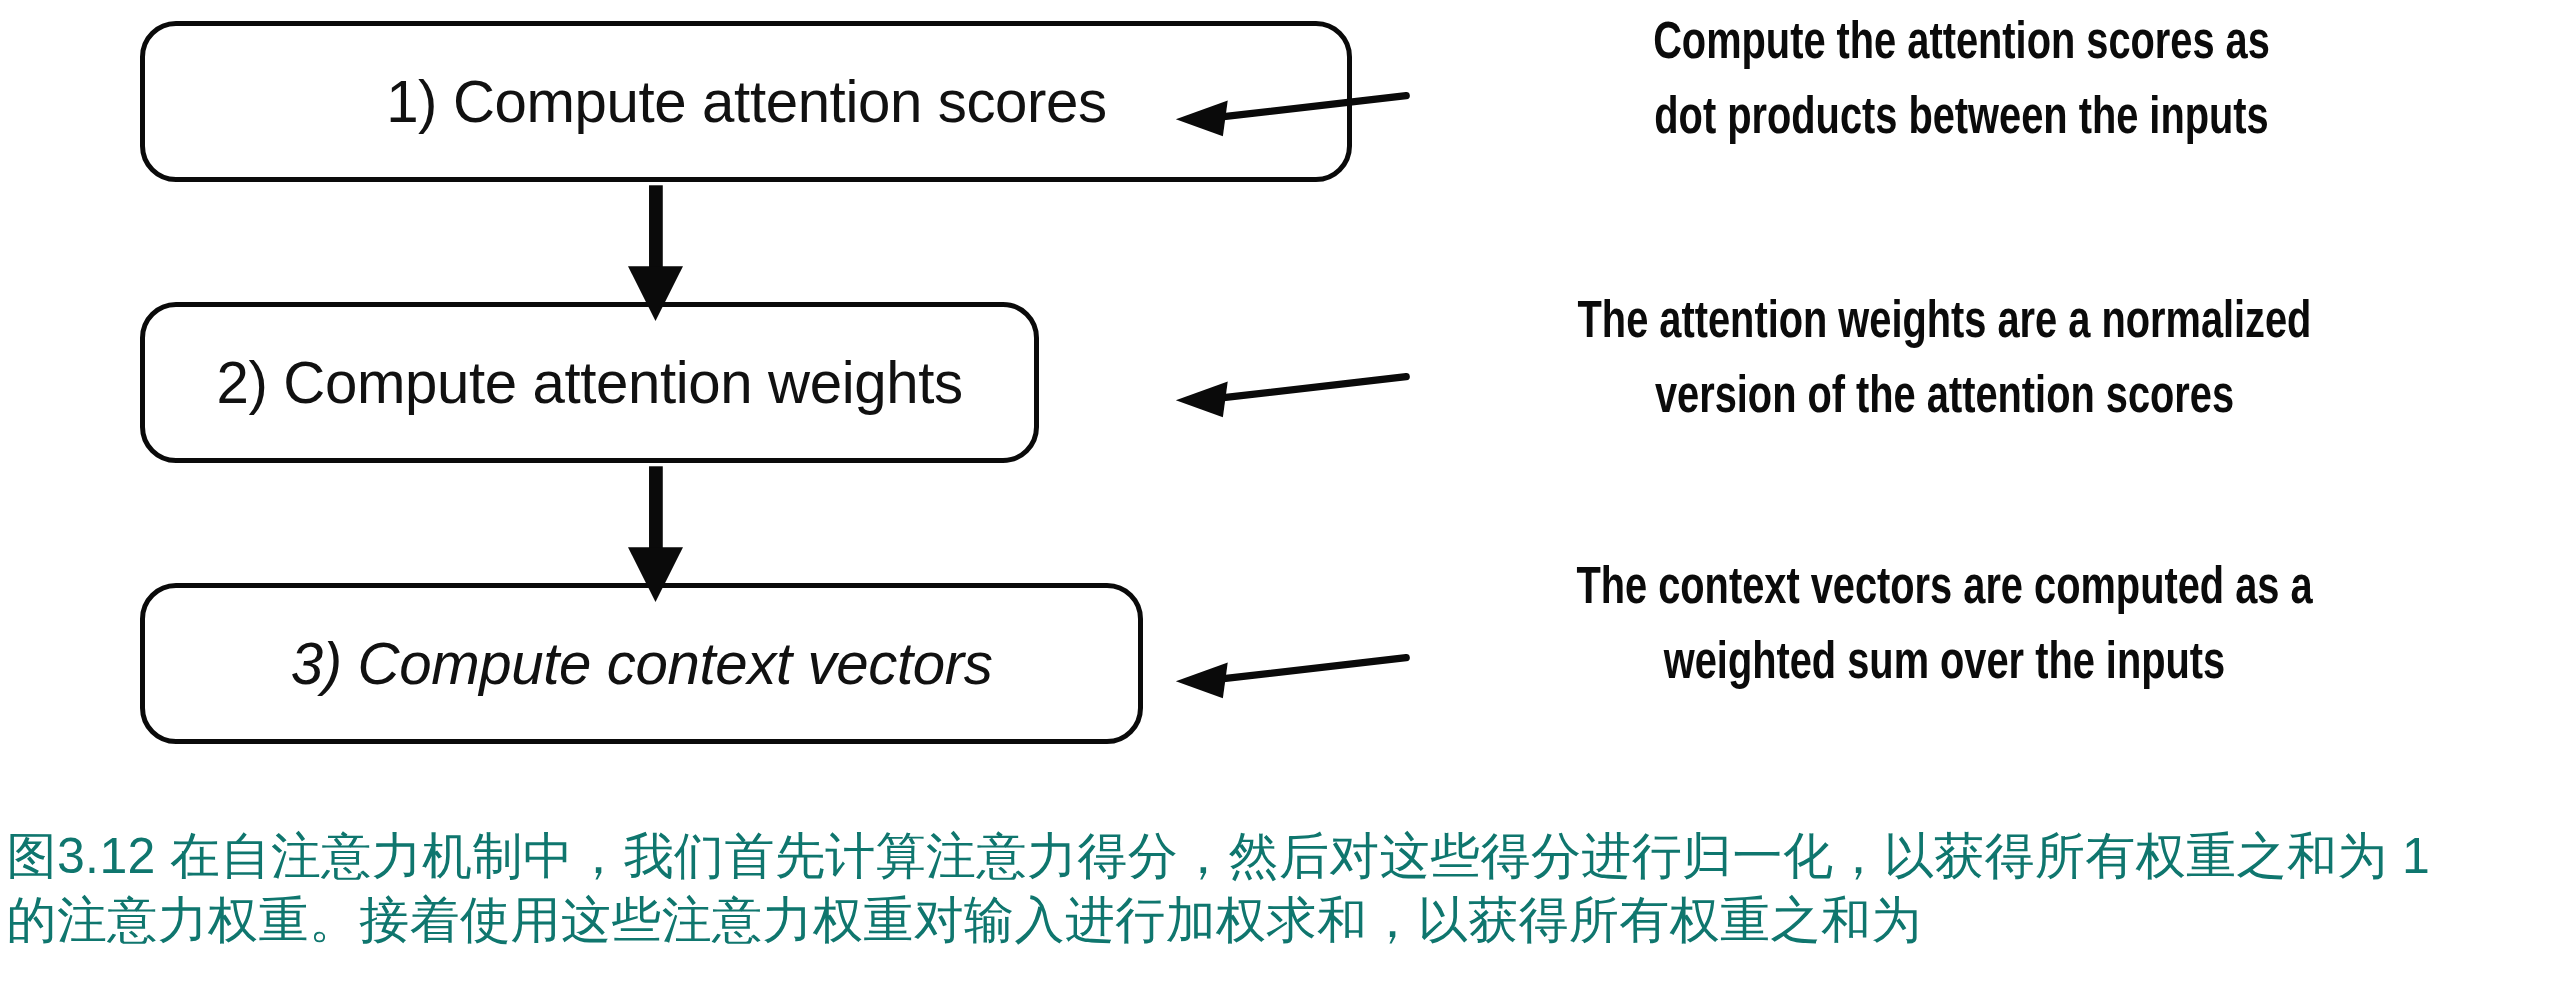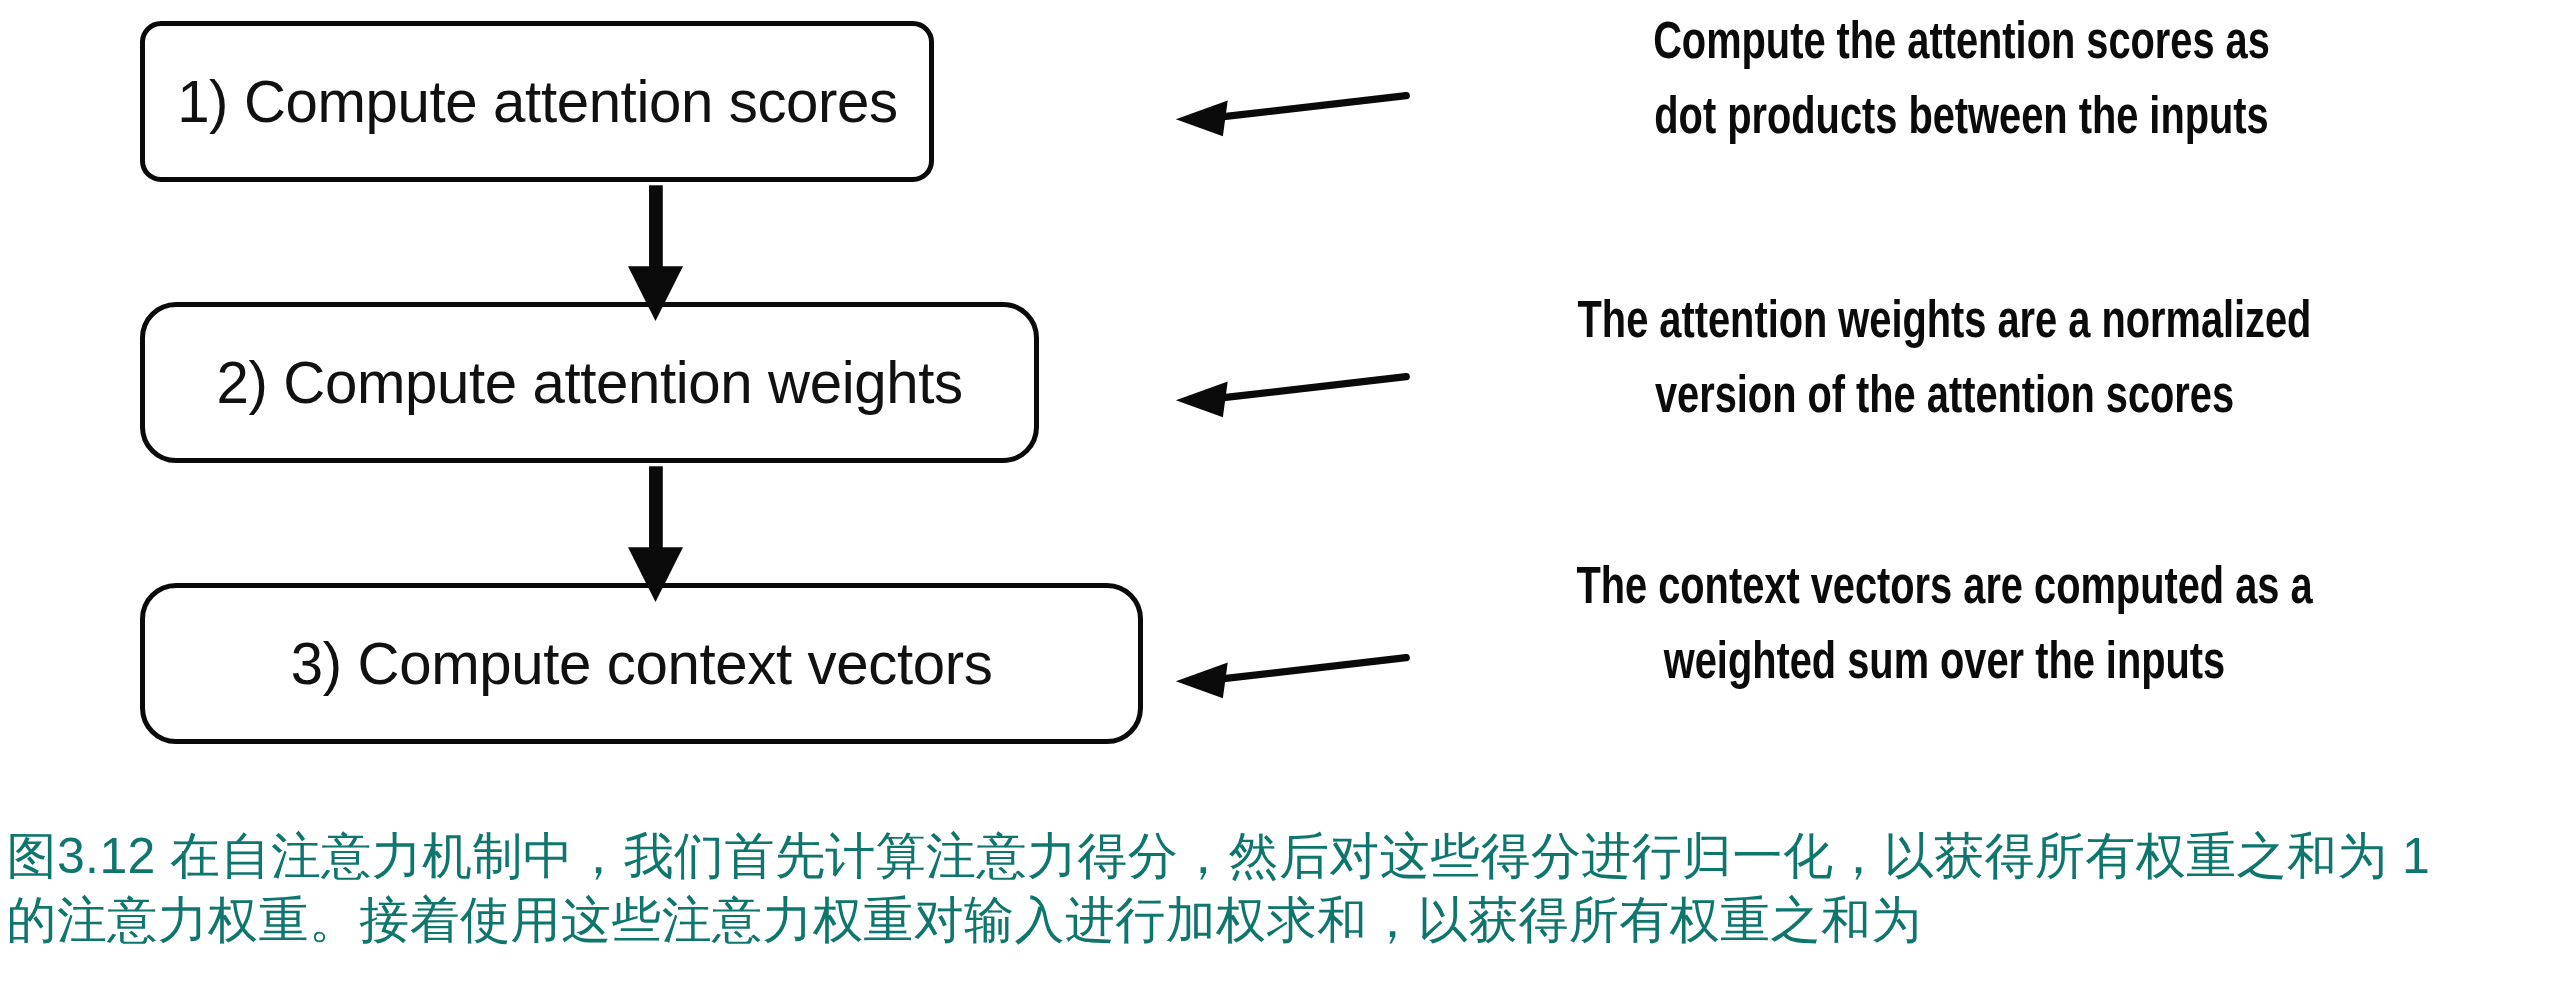--- a/index.html
+++ b/index.html
@@ -47,23 +47,23 @@
     font-family: "Liberation Sans", sans-serif;
     font-size: 60px;
     font-weight: 400;
     color: #111111;
     letter-spacing: -0.4px;
     white-space: nowrap;
     line-height: 1;
     transform: scaleX(0.97);
   }
 
-  #step-box-1 { left: 140px; top: 21px;  width: 794px; height: 161px; border-radius: 21px; }
+  #step-box-1 { left: 140px; top: 21px;  width: 1212px; height: 161px; }
   #step-box-2 { left: 140px; top: 302px; width: 899px; height: 161px; }
-  #step-box-3 { left: 140px; top: 583px; width: 1003px; height: 161px; }
+  #step-box-3 { left: 140px; top: 583px; width: 1003px; height: 161px; font-style: italic; }
 
   
   .down-arrow {
     position: absolute;
     width: 97px;
     height: 138px;
   }
   #down-arrow-1 { left: 607px; top: 185px; }
   #down-arrow-2 { left: 607px; top: 466px; }
 

